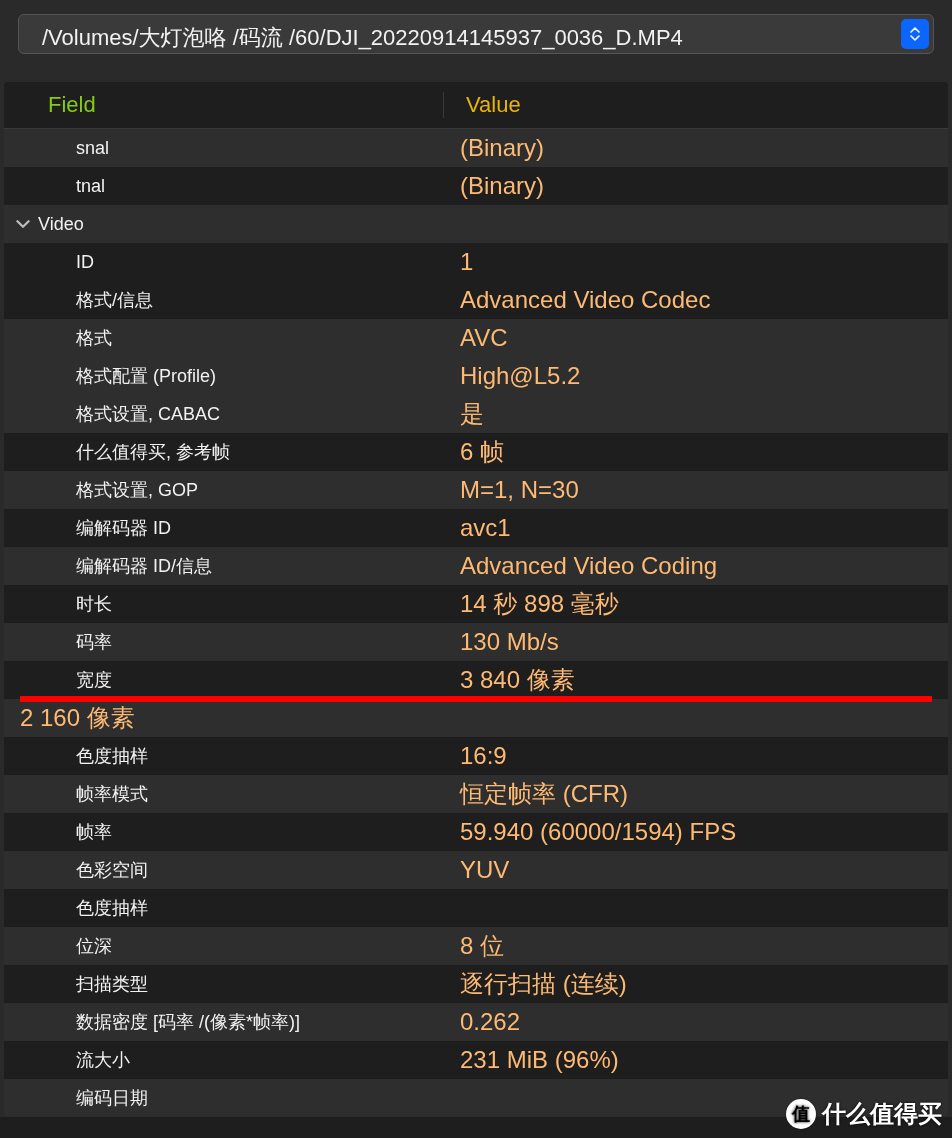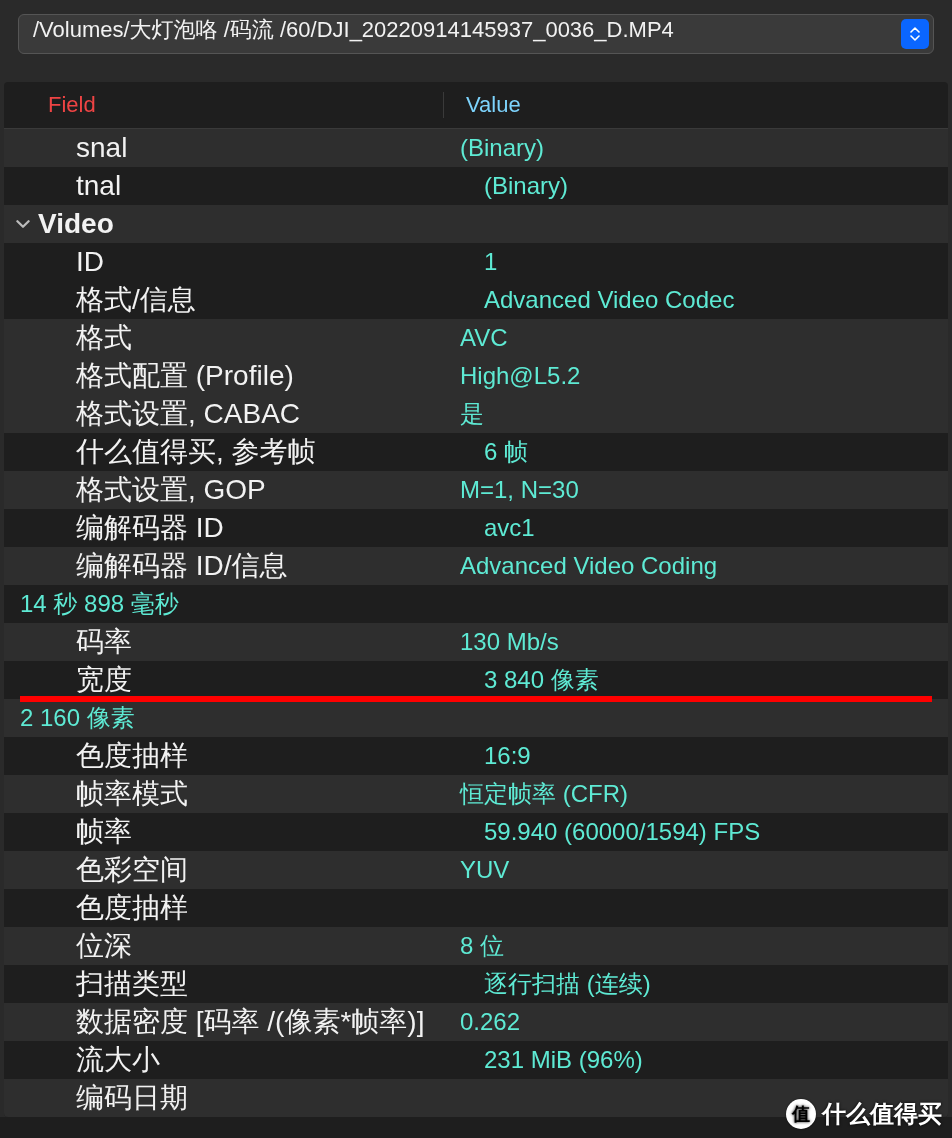--- a/index.html
+++ b/index.html
@@ -16,22 +16,22 @@
     padding: 14px 18px 14px 18px;
     background: #2a2a2a;
   }
   .path-select {
     position: relative;
     background: #3a3a3a;
     border: 1px solid #555;
     border-radius: 6px;
     height: 40px;
     display: flex;
-    align-items: flex-start;
-    padding: 0 40px 0 14px;
+    align-items: flex-end;
+    padding: 0 40px 0 23px;
     font-size: 22px;
     color: #f2f2f2;
     white-space: nowrap;
     overflow: hidden;
     text-overflow: ellipsis;
   }
   .dropdown-btn {
     position: absolute;
     right: 4px;
     top: 4px;
@@ -57,56 +57,56 @@
   }
   .header-row {
     display: flex;
     padding: 10px 0;
     border-bottom: 1px solid #3a3a3a;
   }
   .header-field {
     width: 440px;
     padding-left: 44px;
     font-size: 22px;
-    color: #ef4444;
+    color: #84cc16;
     font-weight: 400;
     border-right: 1px solid #3a3a3a;
   }
   .header-value {
     flex: 1;
     padding-left: 22px;
     font-size: 22px;
-    color: #7dd3fc;
+    color: #eab308;
     font-weight: 400;
   }
   .rows { }
   .row {
     display: flex;
     align-items: center;
     height: 38px;
     background: #2e2e2e;
   }
-  .row.odd { background: #1e1e1e; gap: 24px; }
+  .row.odd { background: #1e1e1e; }
   .row .field {
     width: 440px;
     padding-left: 72px;
-    font-size: 28px;
+    font-size: 18px;
     color: #f2f2f2;
     white-space: nowrap;
   }
   .row .value {
     flex: 1;
     padding-left: 16px;
     font-size: 24px;
-    color: #5eead4;
+    color: #fdba74;
     white-space: nowrap;
   }
   .row.section .field {
     padding-left: 40px;
-    font-weight: 700;
+    font-weight: 400;
     display: flex;
     align-items: center;
     gap: 8px;
   }
   .disclosure {
     width: 14px;
     height: 14px;
     flex: 0 0 14px;
     margin-left: -28px;
   }
@@ -214,20 +214,21 @@
         </div>
         <div class="row odd">
           <div class="field">编解码器 ID</div>
           <div class="value">avc1</div>
         </div>
         <div class="row">
           <div class="field">编解码器 ID/信息</div>
           <div class="value">Advanced Video Coding</div>
         </div>
         <div class="row odd">
+          <div class="field">时长</div>
           <div class="value">14 秒 898 毫秒</div>
         </div>
         <div class="row">
           <div class="field">码率</div>
           <div class="value">130 Mb/s</div>
         </div>
         <div class="row odd">
           <div class="field">宽度</div>
           <div class="value">3 840 像素</div>
         </div>

